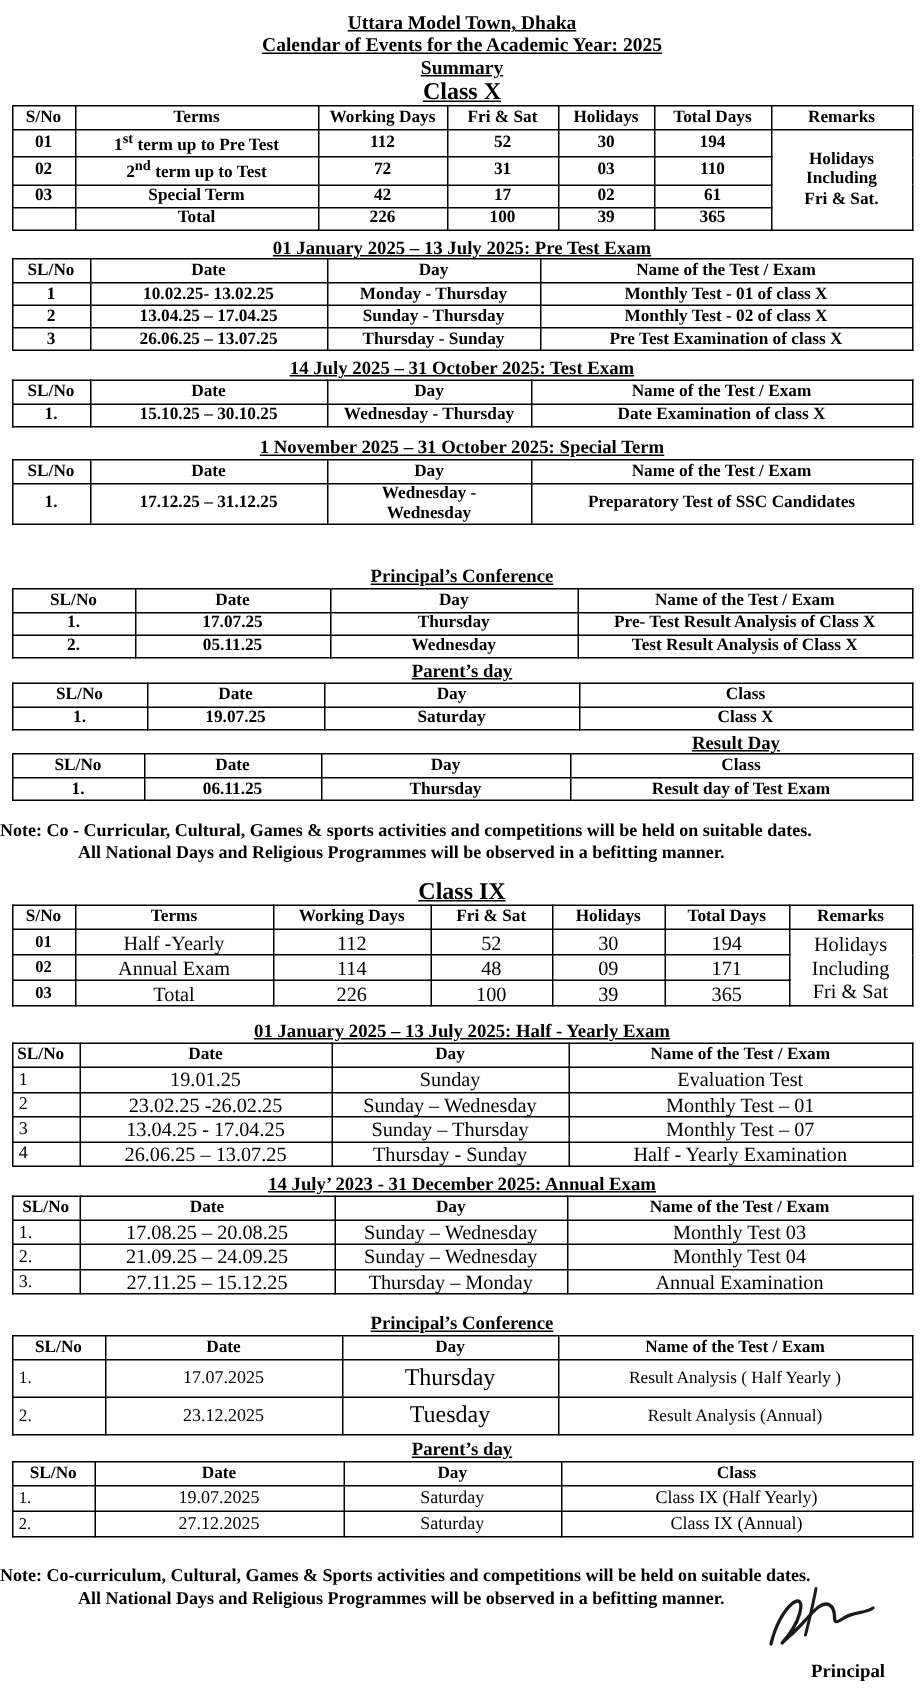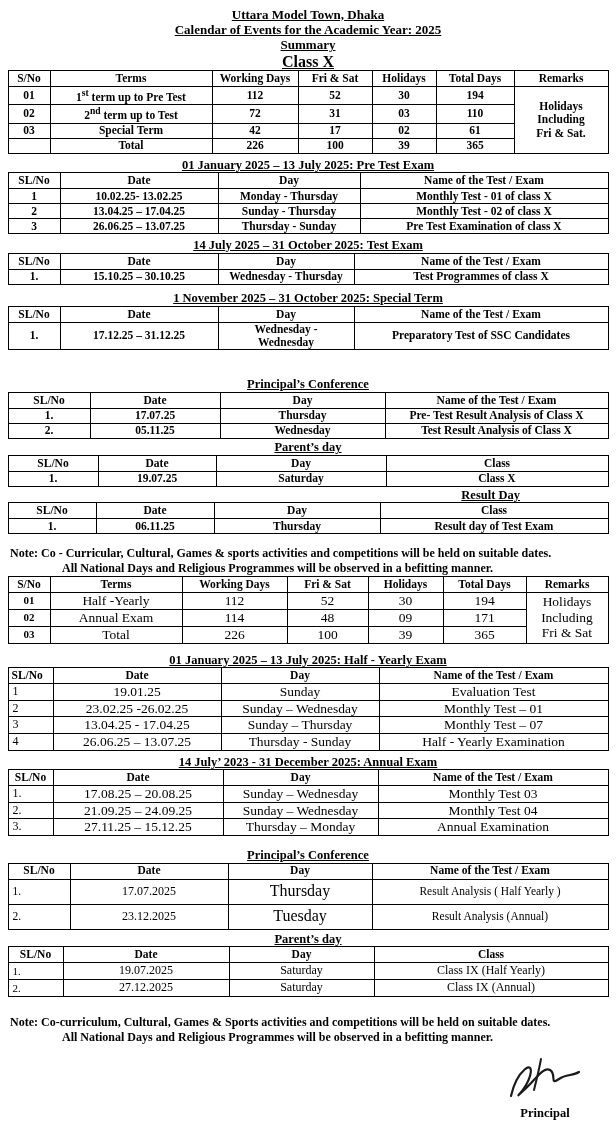--- a/index.html
+++ b/index.html
@@ -27,24 +27,24 @@
   .tbl-hy9 tbody td:first-child,.tbl-an9 tbody td:first-child{text-align:left;padding-left:4px;font-size:12px;}
   .tbl-hy9 thead th:first-child{text-align:left;padding-left:3px;}
   .tbl-pconf9 tbody td{height:24px;}
   .tbl-pconf9 tbody td:first-child{text-align:left;padding-left:4px;font-size:11.5px;}
   .tbl-pconf9 tbody td:nth-child(2){font-size:12px;}
   .tbl-pconf9 tbody td:nth-child(3){font-size:16px;}
   .tbl-pconf9 tbody td:nth-child(4){font-size:11.5px;}
   .tbl-par9 tbody td{font-size:12px;height:16px;}
   .tbl-par9 tbody td:first-child{text-align:left;padding-left:4px;font-size:11px;}
 
-  .note{font-weight:bold;font-size:12px;line-height:1.22;padding-left:10px;}
+  .note{font-weight:bold;font-size:12px;line-height:1.22;padding-left:0;}
   .note .l2{padding-left:52px;}
 
-  .signature{position:absolute;top:1056px;right:26px;text-align:center;width:90px;}
+  .signature{position:absolute;top:1056px;right:26px;text-align:right;width:90px;}
   .signature .sig-label{font-weight:bold;font-size:12.5px;margin-top:-2px;}
 
   
   .mt2{margin-top:2px;}.mt3{margin-top:3px;}.mt5{margin-top:5px;}.mt7{margin-top:7px;}
   .mt8{margin-top:8px;}.mt9{margin-top:10px;}.mt10{margin-top:10px;}.mt12{margin-top:12px;}
   .mt13{margin-top:13px;}.mt18{margin-top:18px;}.mt28{margin-top:28px;}
   .pt8{padding-top:8px;}
 </style>
 </head>
 <body>
@@ -169,21 +169,21 @@
           <th>Date</th>
           <th>Day</th>
           <th>Name of the Test / Exam</th>
         </tr>
       </thead>
       <tbody>
         <tr>
           <td>1.</td>
           <td>15.10.25 – 30.10.25</td>
           <td>Wednesday - Thursday</td>
-          <td>Test Programmes of class X</td>
+          <td>Date Examination of class X</td>
         </tr>
       </tbody>
   </table>
 
   <div class="sec-title mt7">1 November 2025 – 31 October 2025: Special Term</div>
   <table class="tbl tx mt3">
     <colgroup>
         <col style="width:52px">
         <col style="width:158px">
         <col style="width:136px">
@@ -290,20 +290,21 @@
           <td>Result day of Test Exam</td>
         </tr>
       </tbody>
   </table>
 
   <div class="note mt12">
     <div>Note:  Co - Curricular, Cultural, Games &amp; sports activities and competitions will be held on suitable dates.</div>
     <div class="l2">All National Days and Religious Programmes will be observed in a befitting manner.</div>
   </div>
 
+  <div class="class-title mt10">Class IX</div>
   <table class="tbl t9 tbl-sum9 mt2">
     <colgroup>
         <col style="width:42px">
         <col style="width:132px">
         <col style="width:105px">
         <col style="width:81px">
         <col style="width:75px">
         <col style="width:83px">
         <col style="width:82px">
       </colgroup>

